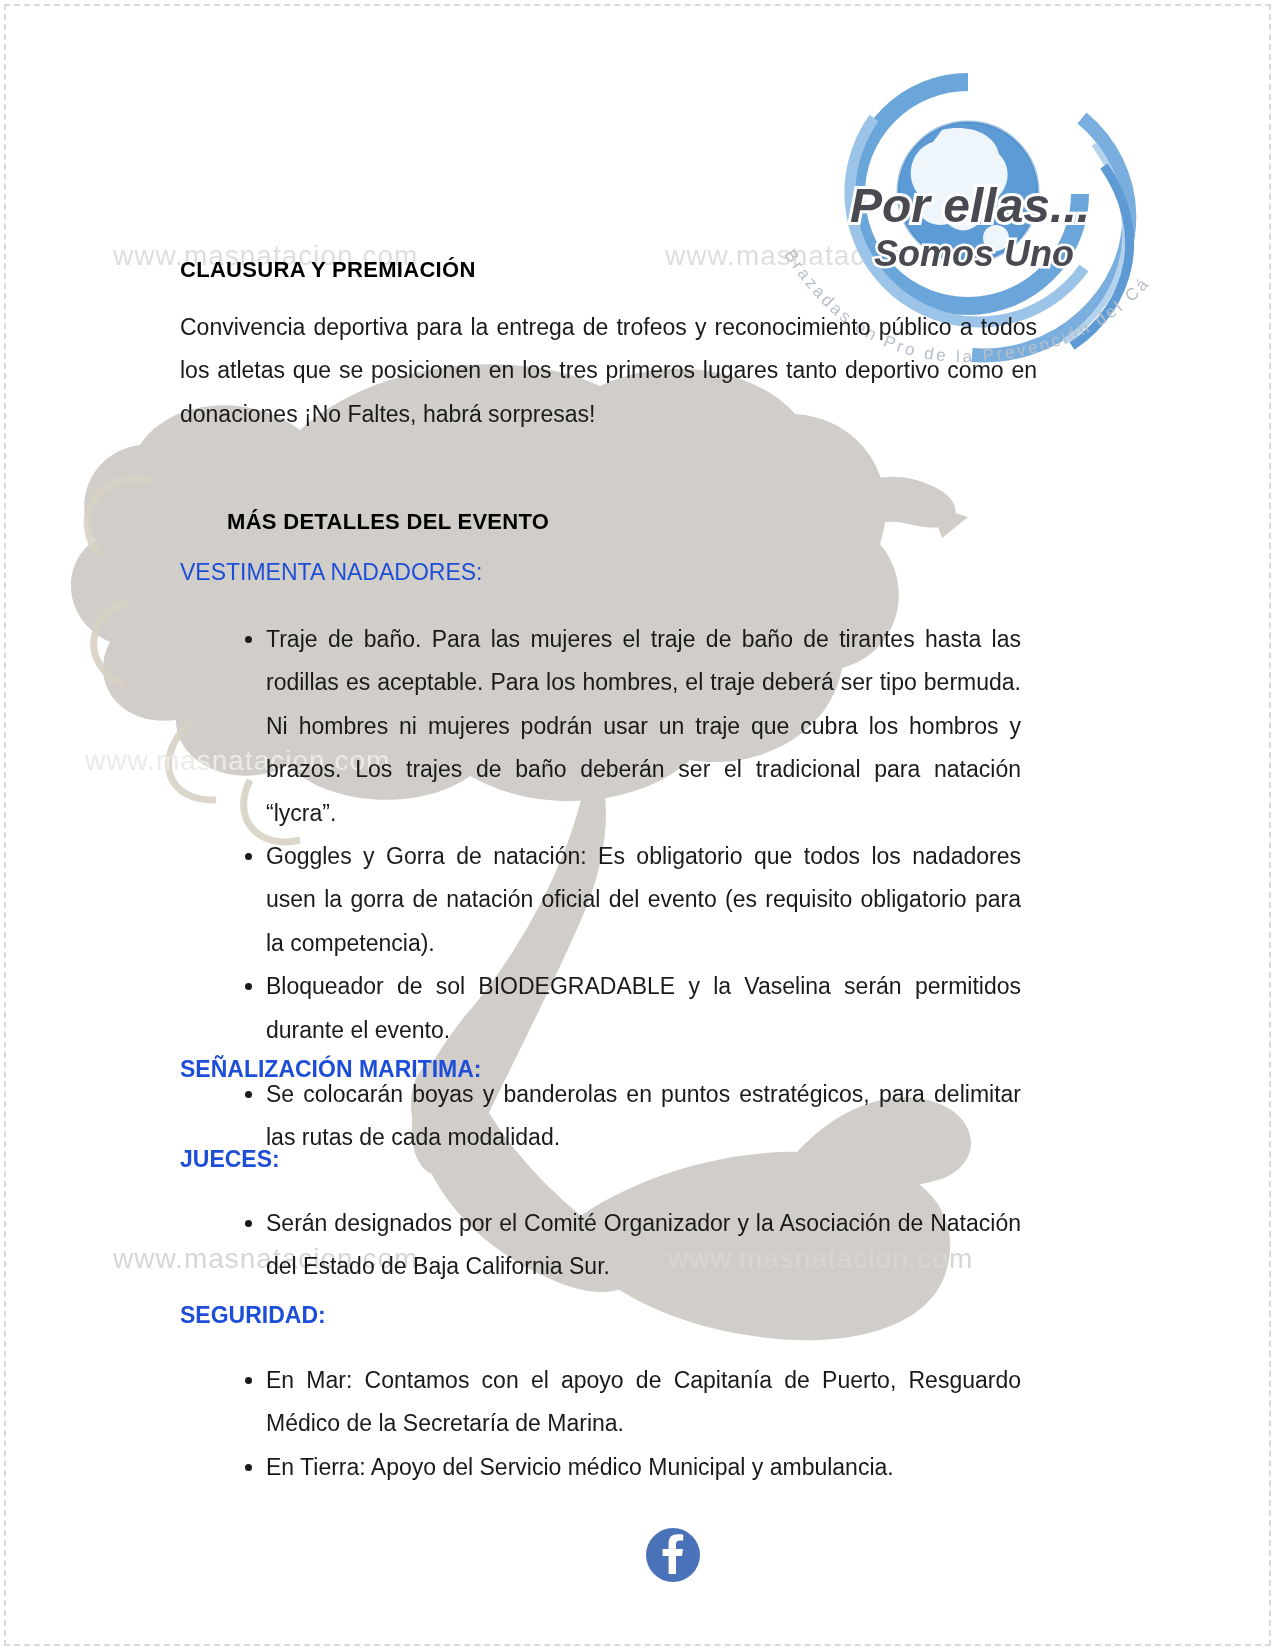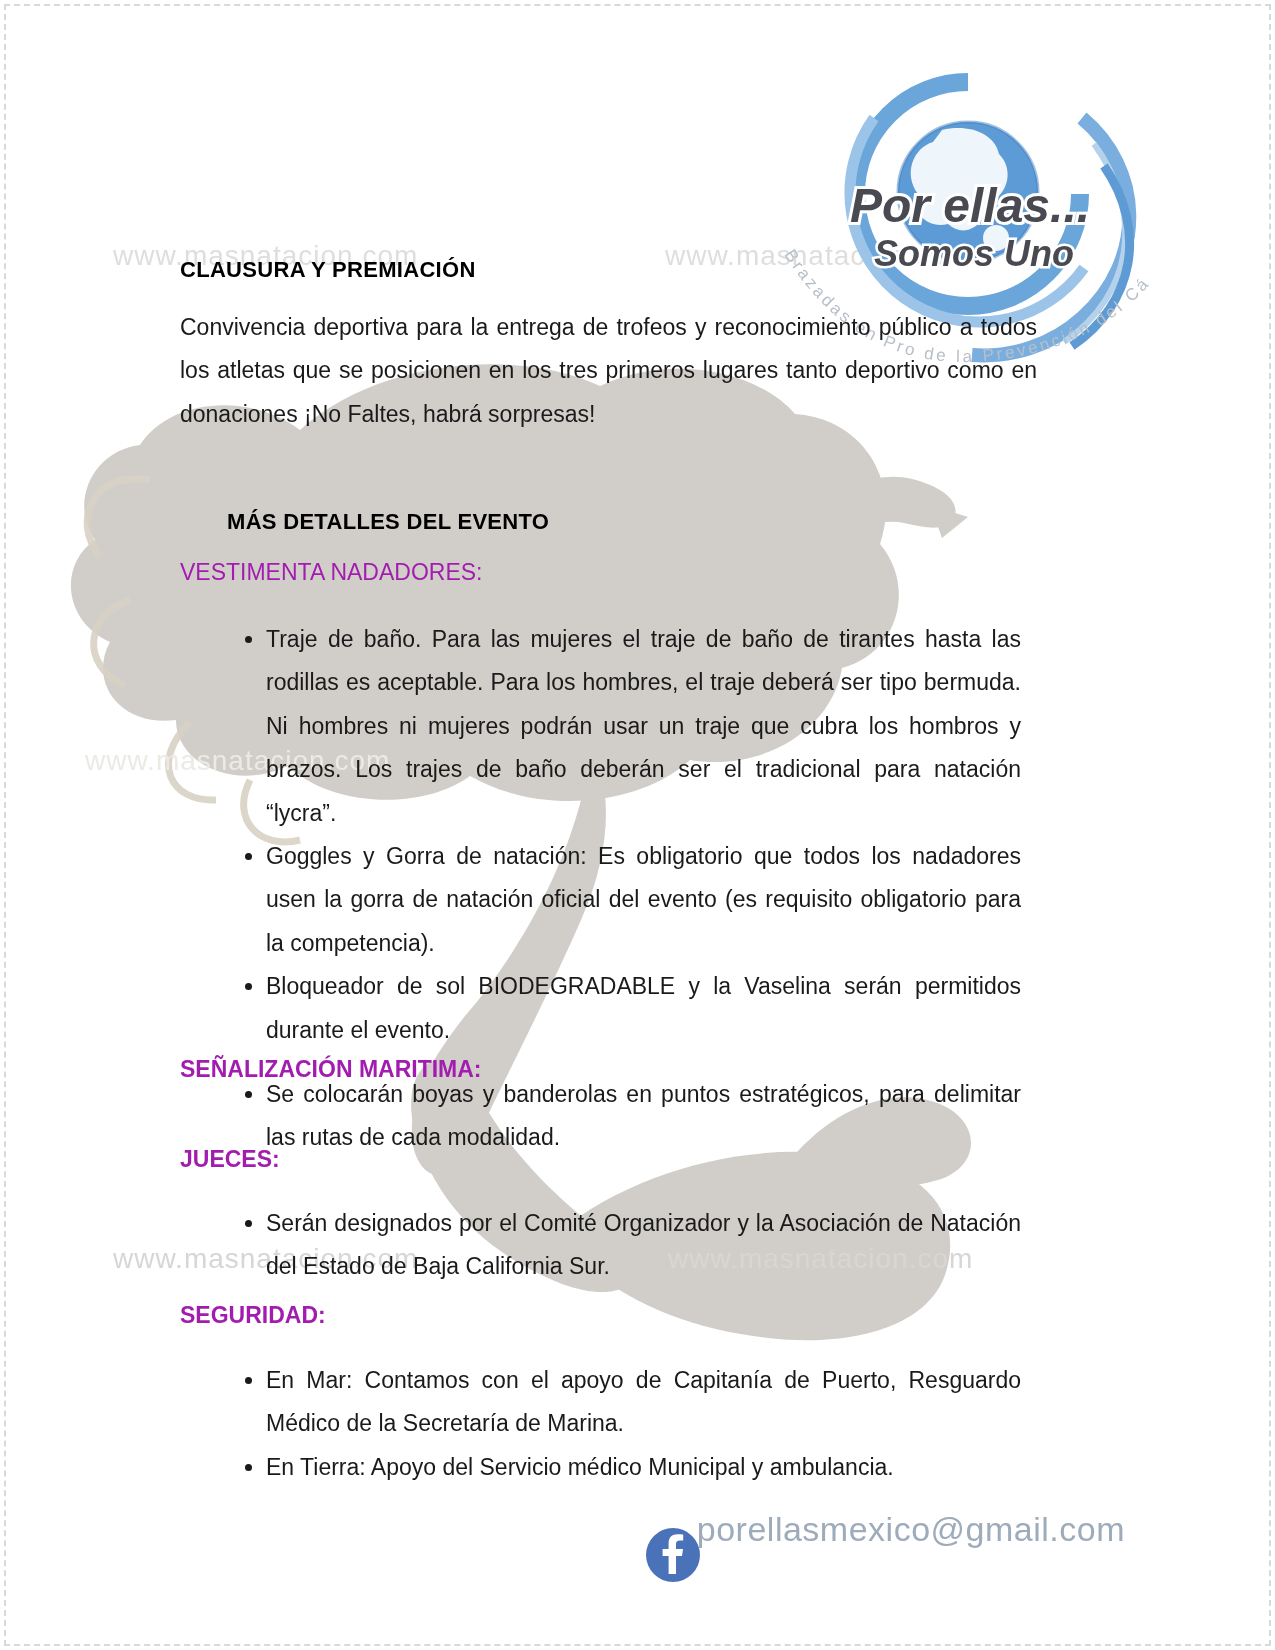--- a/index.html
+++ b/index.html
@@ -15,21 +15,21 @@
   .wm-top{color:#dfdedc;}
   .wm-mid{color:#eceae5;}
   .wm-bottom{color:#d7d6d4;}
   
   .logo{position:absolute;left:782px;top:72px;width:372px;height:300px;z-index:3;}
   
   .blk{position:absolute;left:180px;width:857px;z-index:4;}
   h1{margin:0;font-size:22px;line-height:36px;font-weight:bold;color:#000;letter-spacing:.3px;}
   .body-text{font-size:23px;line-height:43.4px;}
   p.justify{margin:0;text-align:justify;}
-  .sub-label{margin:0;font-size:23px;line-height:30px;color:#a21caf;}
+  .sub-label{margin:0;font-size:23px;line-height:30px;color:#1d4ed8;}
   .sub-label.bold{font-weight:bold;}
   ul.doc-list{margin:16px;padding:0 0 0 70px;list-style:disc outside;}
   ul.doc-list li{text-align:justify;}
   
   .footer-text{position:absolute;left:620px;top:1506px;width:505px;z-index:4;
     text-align:right;font-size:34px;line-height:46px;color:#9dabba;letter-spacing:.5px;}
   .fb{position:absolute;left:644px;top:1526px;width:58px;height:58px;z-index:4;cursor:pointer;}
 </style>
 </head>
 <body>
@@ -154,14 +154,13 @@
 </div>
 
 <svg class="fb" viewBox="0 0 58 58">
   <circle cx="29" cy="29" r="27" fill="#4a72b8"></circle>
   <path d="M 32 48 L 32 30 L 38 30 L 39 23 L 32 23 L 32 18 C 32 15.7, 33 14.5, 36 14.5 L 39.2 14.5
            L 39.2 8.6 C 38 8.4, 35.6 8.2, 33.6 8.2 C 28 8.2, 24.6 11.2, 24.6 17.2 L 24.6 23
            L 18.6 23 L 18.6 30 L 24.6 30 L 24.6 48 Z" fill="#ffffff"></path>
 </svg>
 
 <div class="footer-text">
-  <div>porellasmexico@gmail.com</div>
 </div>
 
 </body></html>

